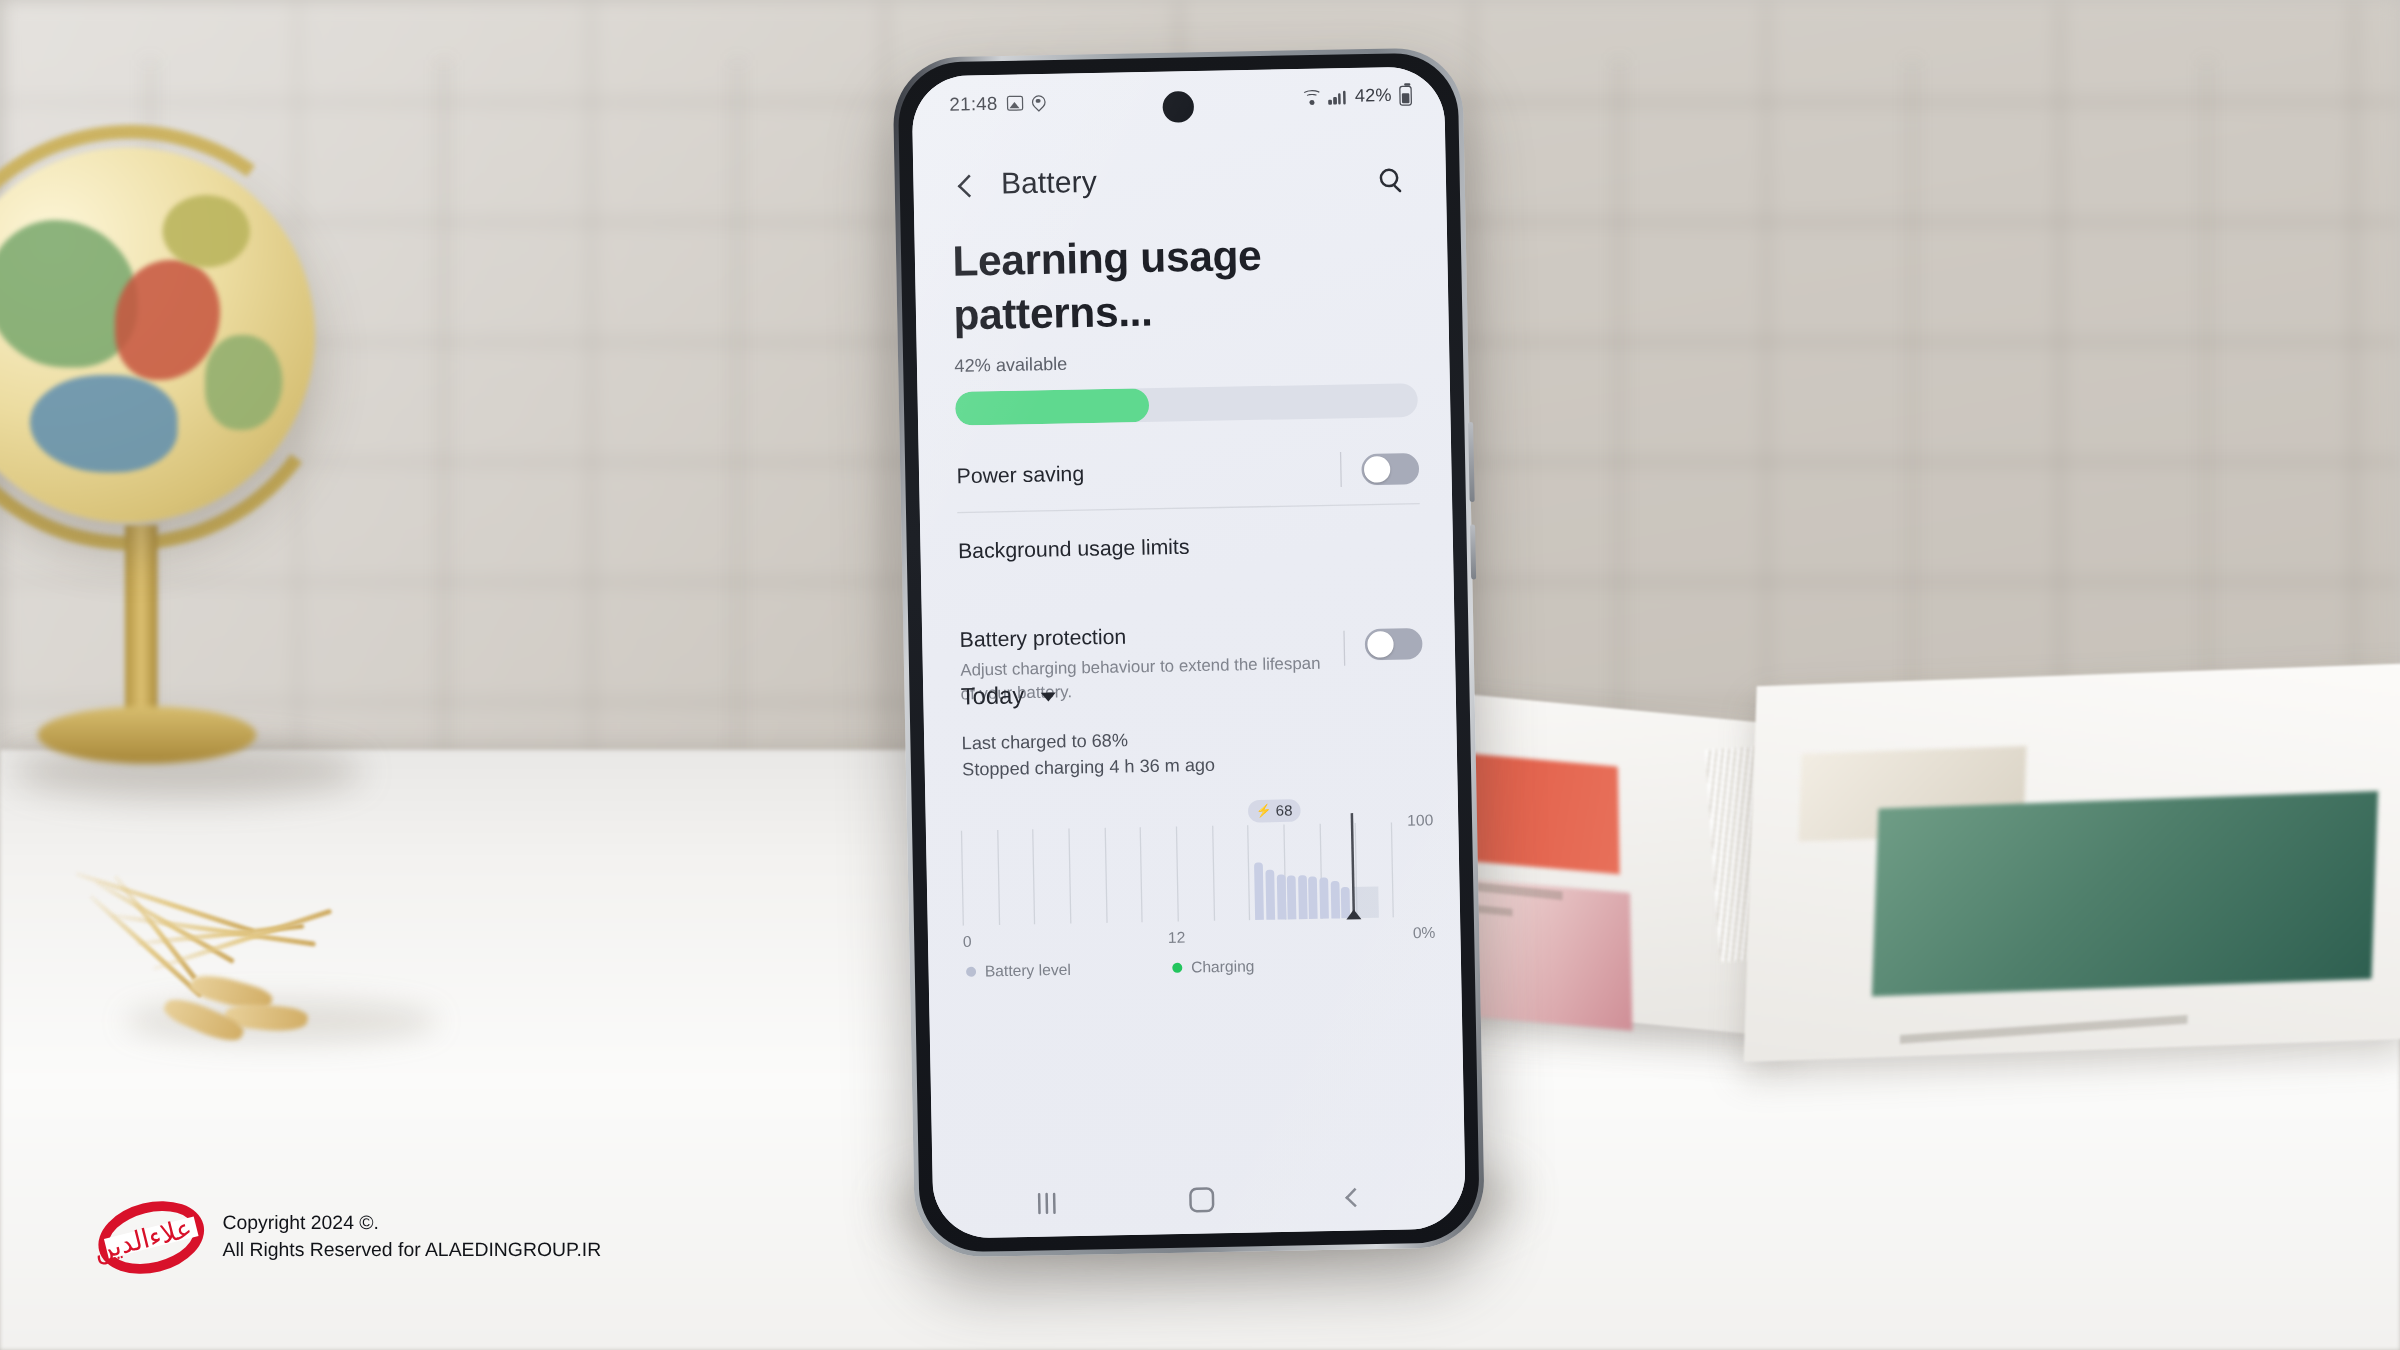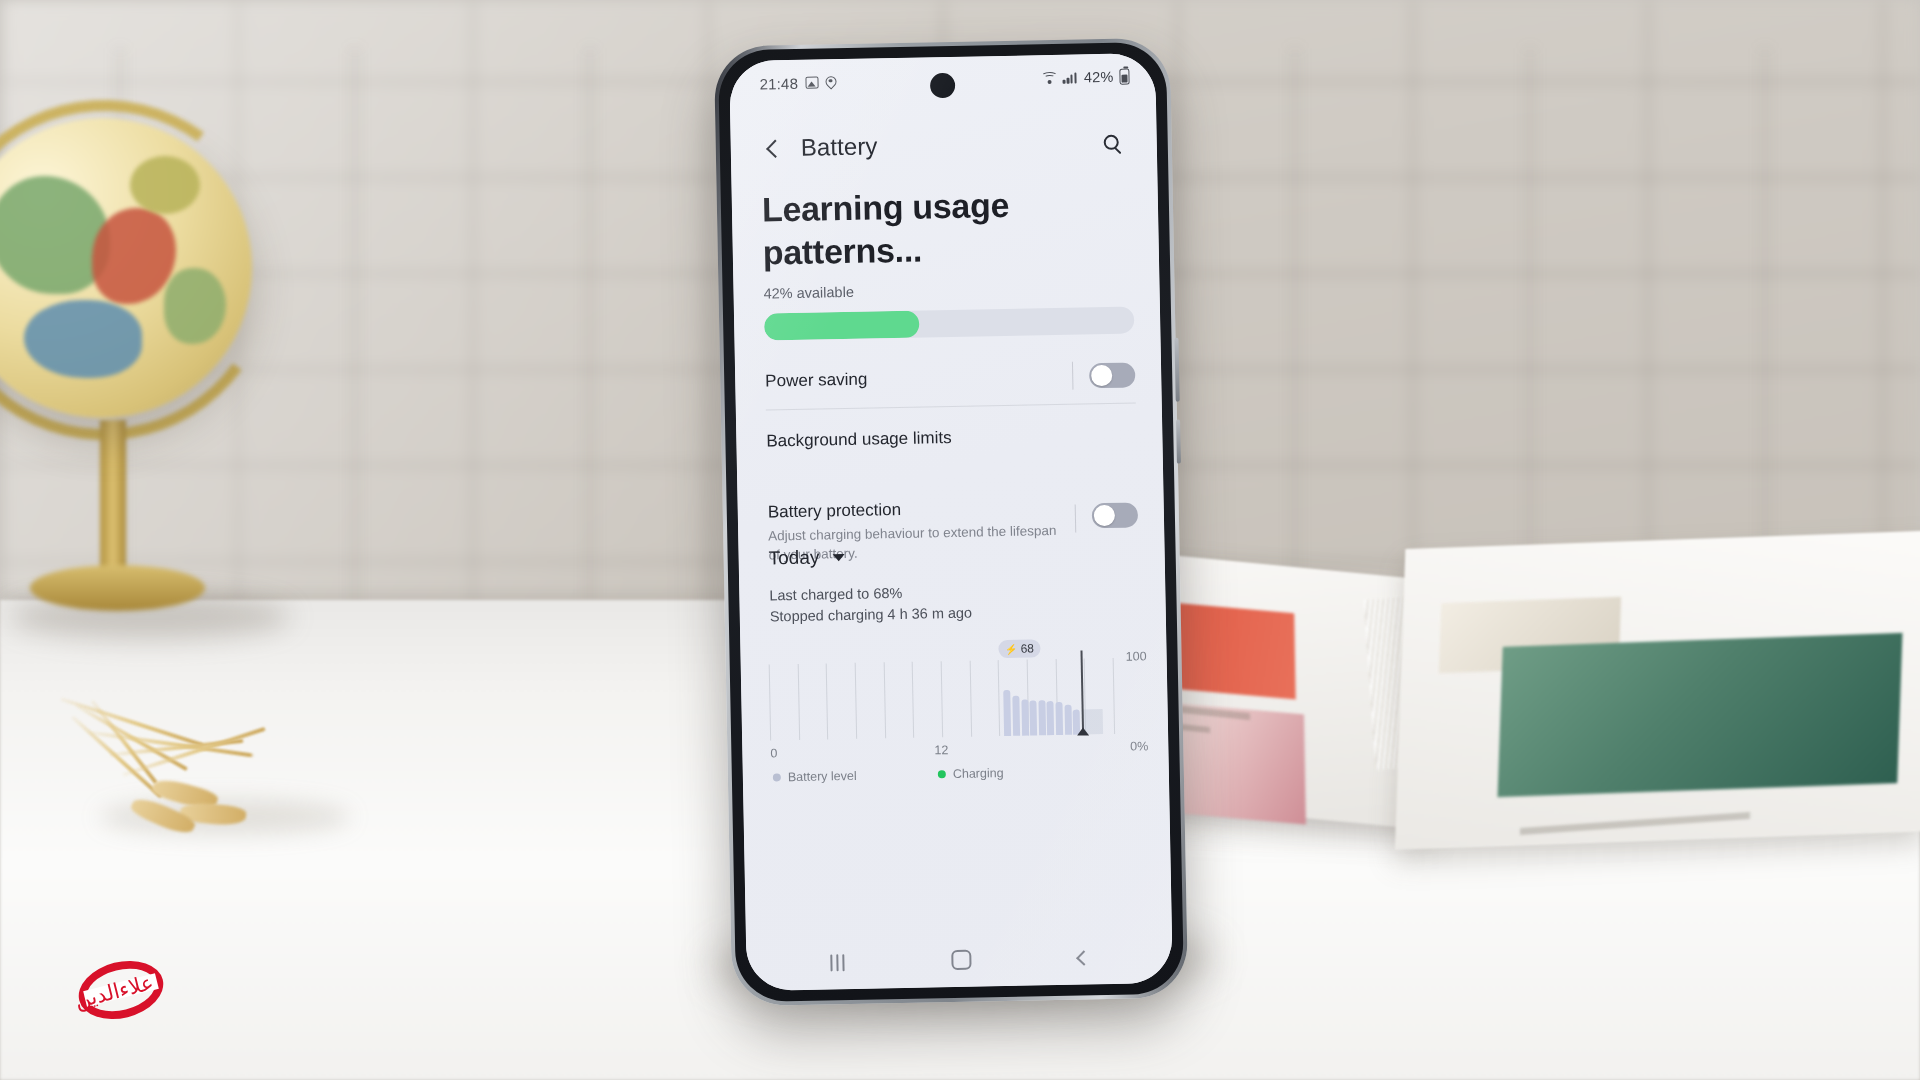--- a/index.html
+++ b/index.html
@@ -613,13 +613,17 @@
     </div>
   </div>
 </div>
 
 <div id="watermark">
   <div class="wm-logo">
     <div class="wm-oval"></div>
     <div class="wm-oval2"></div>
     <div class="wm-script">علاءالدین</div>
   </div>
+  <div class="wm-text">
+    <div>Copyright 2024 ©.</div>
+    <div>All Rights Reserved for ALAEDINGROUP.IR</div>
+  </div>
 </div>
 
 </body></html>

